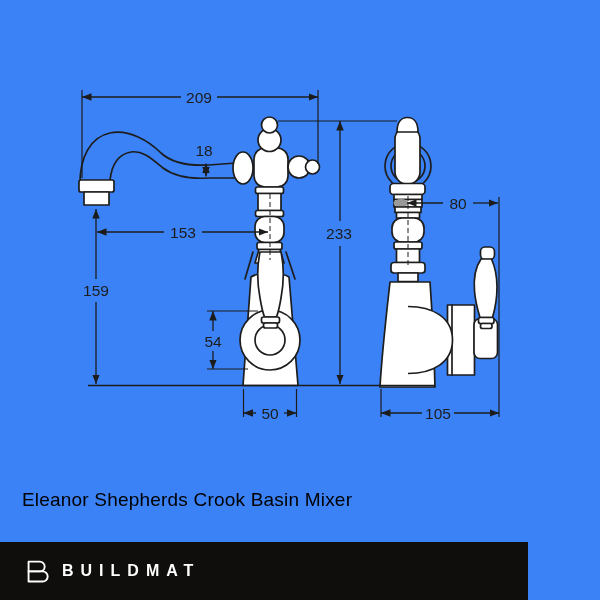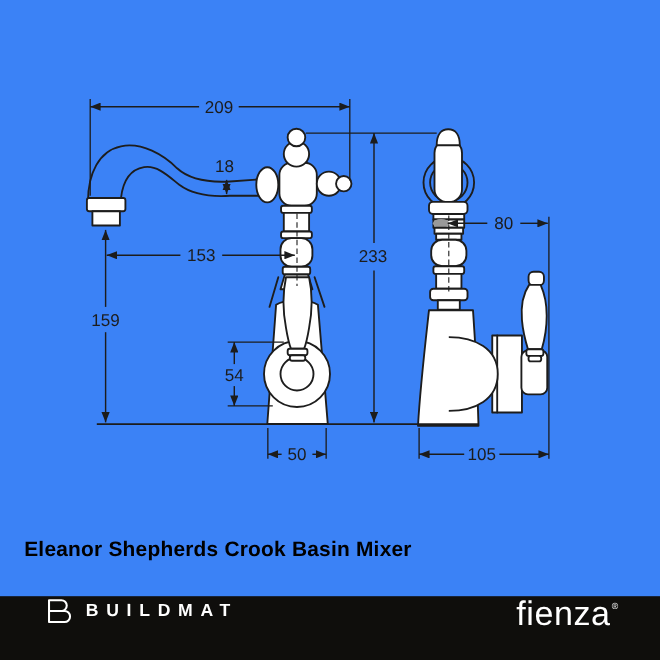--- a/index.html
+++ b/index.html
@@ -6,23 +6,23 @@
   body{width:600px;height:600px;background:#ffffff;font-family:"Liberation Sans",sans-serif;}
   .canvas{position:relative;width:600px;height:600px;background:#3b82f6;overflow:hidden;}
   .drawing{position:absolute;left:0;top:0;}
   .dim-text{font-size:15.5px;fill:#1c1c1c;font-family:"Liberation Sans",sans-serif;}
   .outline{fill:#ffffff;stroke:#1d1d1d;stroke-width:1.7;stroke-linejoin:round;}
   .curve{fill:none;stroke:#1d1d1d;stroke-width:1.7;stroke-linecap:round;}
   .dimline{stroke:#1c1c1c;stroke-width:1.3;}
   .extline{stroke:#1c1c1c;stroke-width:1.2;}
   .baseline{stroke:#1c1c1c;stroke-width:1.5;}
   .centerdash{stroke:#1c1c1c;stroke-width:1;stroke-dasharray:5 3;}
-  .product-title{position:absolute;left:22px;top:489px;font-size:19px;font-weight:bold;color:#000;letter-spacing:.2px;}
-  .footer{position:absolute;left:0;top:542px;width:600px;height:58px;background:#0f0e0c;
-          display:flex;align-items:flex-start;justify-content:space-between;box-sizing:border-box;padding:0 38px;}
+  .product-title{position:absolute;left:22px;top:489px;font-size:19px;font-weight:normal;color:#000;letter-spacing:.2px;}
+  .footer{position:absolute;left:0;top:542px;width:528px;height:58px;background:#0f0e0c;
+          display:flex;align-items:center;justify-content:space-between;box-sizing:border-box;padding:0 22px;}
   .brand-left{display:flex;align-items:center;gap:10px;}
   .bm-word{color:#fff;font-size:16px;font-weight:bold;letter-spacing:7px;}
   .fz-word{color:#fff;font-size:31px;font-weight:400;line-height:1;letter-spacing:.5px;}
   .fz-reg{color:#fff;font-size:8px;vertical-align:14px;margin-left:1px;}
 </style>
 </head>
 <body>
 
 <div class="canvas">
 
@@ -154,18 +154,15 @@
   <div class="footer">
     <div class="brand-left">
       <span style="display:inline-flex;">
         <svg width="30" height="27" viewBox="0 0 32 28" fill="none">
           <path d="M7 3.5 H19 A5.2 5.2 0 0 1 19 13.9 H7 Z" stroke="#ffffff" stroke-width="2" stroke-linejoin="round"></path>
           <path d="M7 13.9 H22 A5.4 5.4 0 0 1 22 24.7 H7 Z" stroke="#ffffff" stroke-width="2" stroke-linejoin="round"></path>
         </svg>
       </span>
       <span class="bm-word">BUILDMAT</span>
     </div>
-    <div>
-      <span class="fz-word">fienza</span><span class="fz-reg">®</span>
-    </div>
   </div>
 
 </div>
 
 </body></html>

